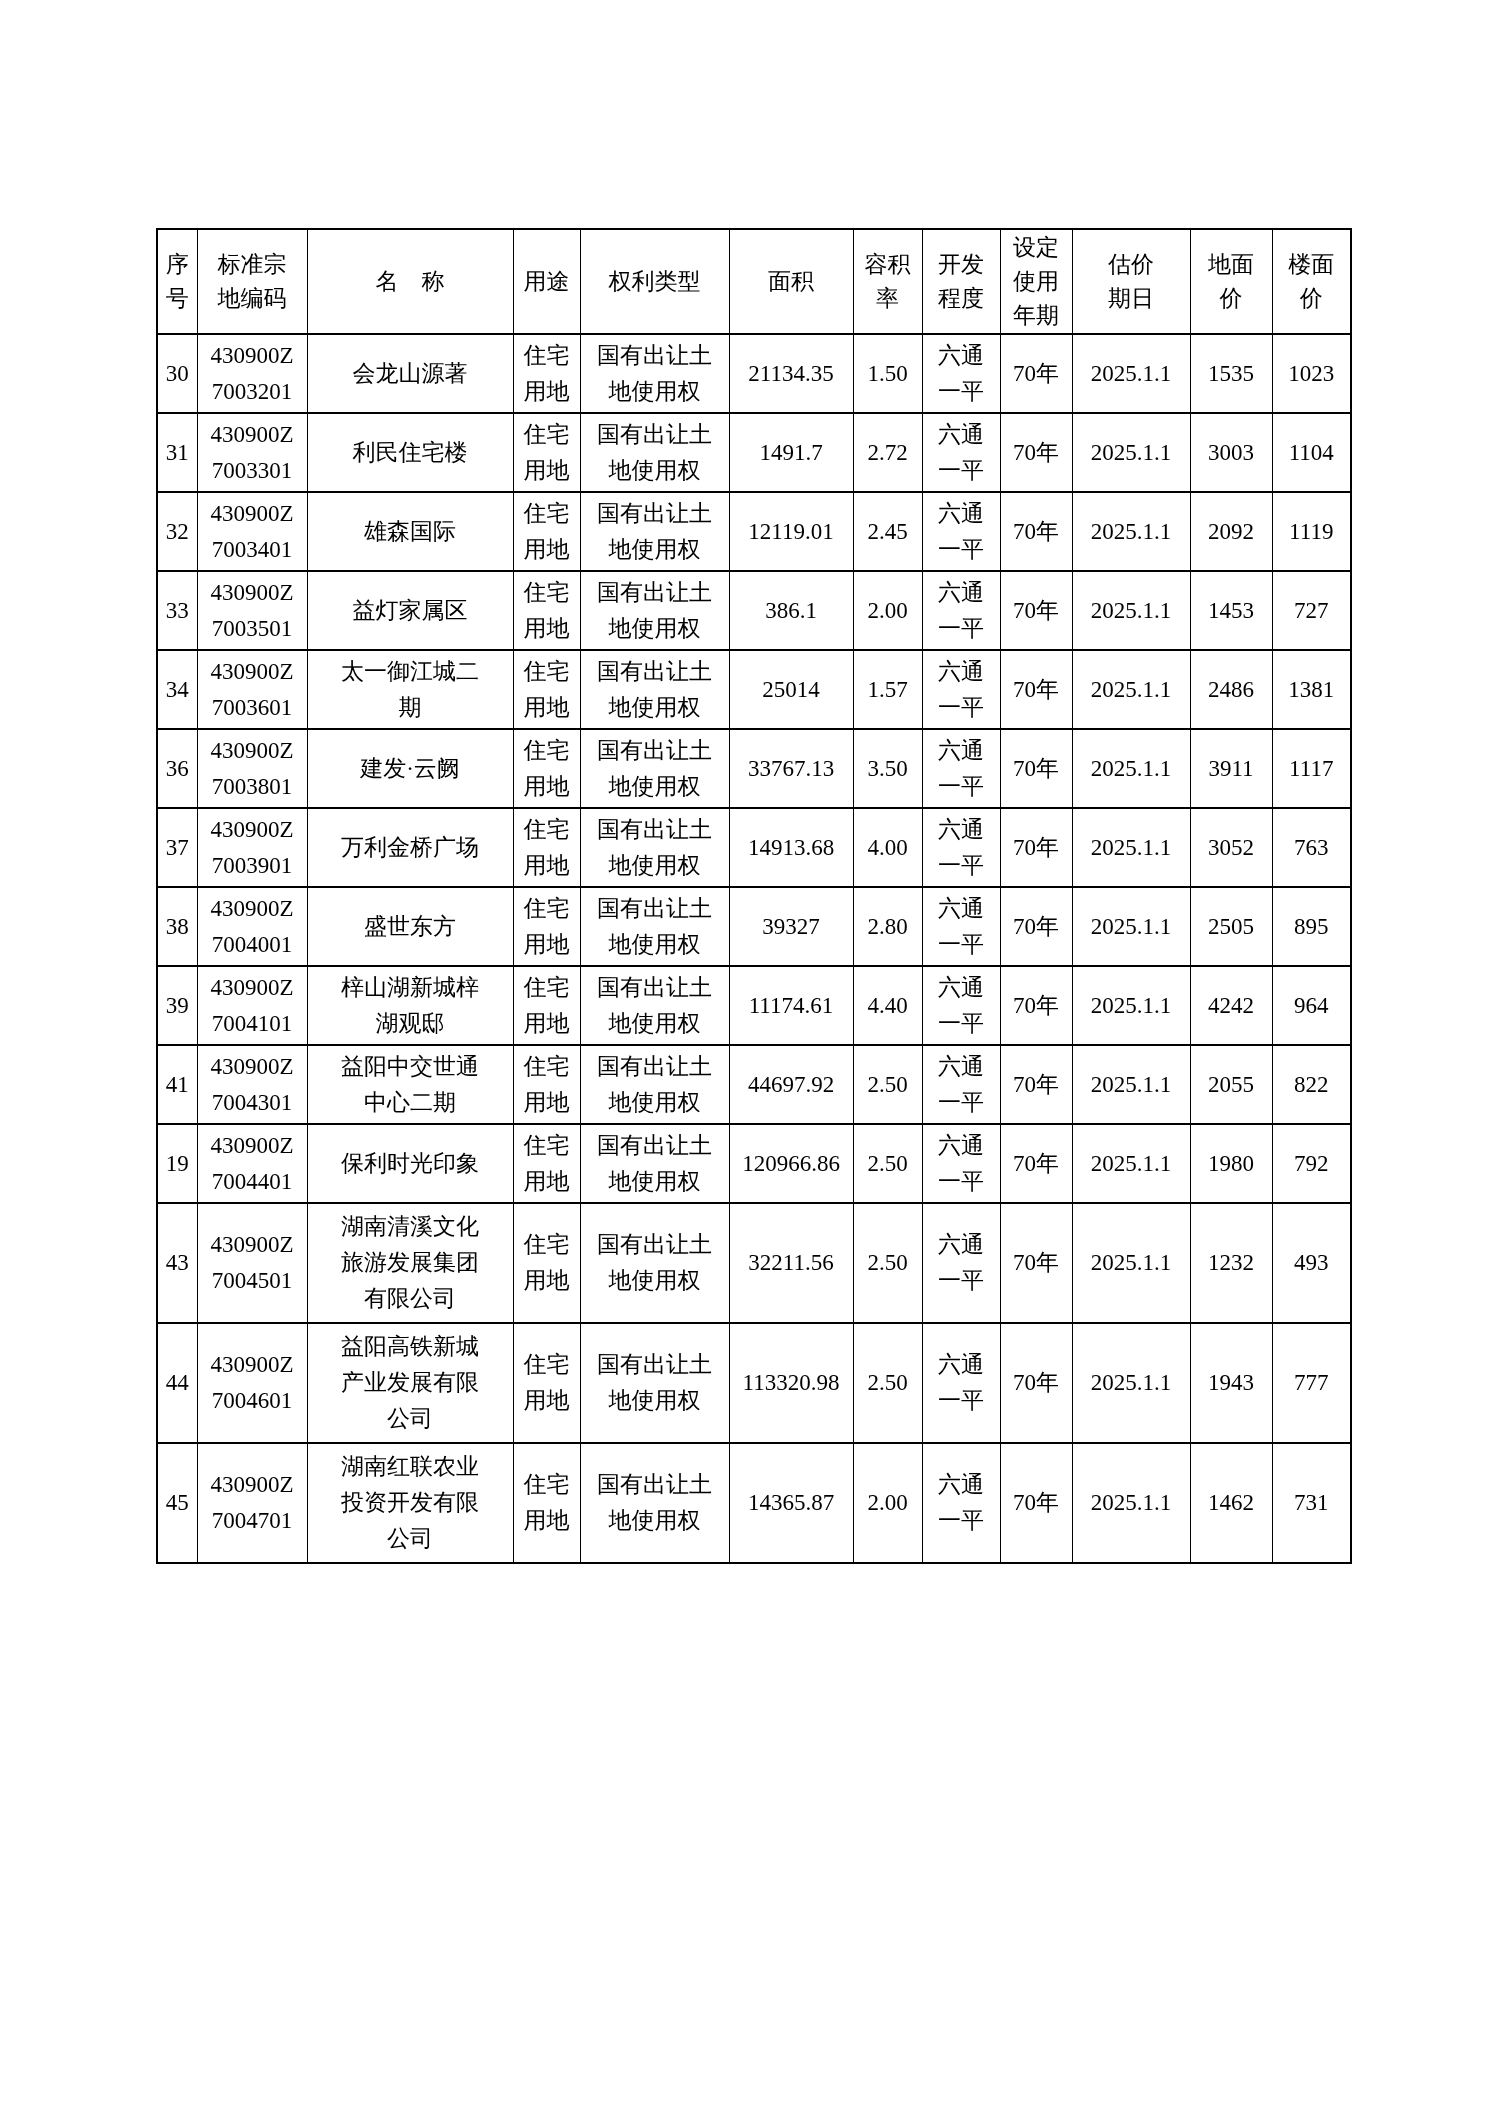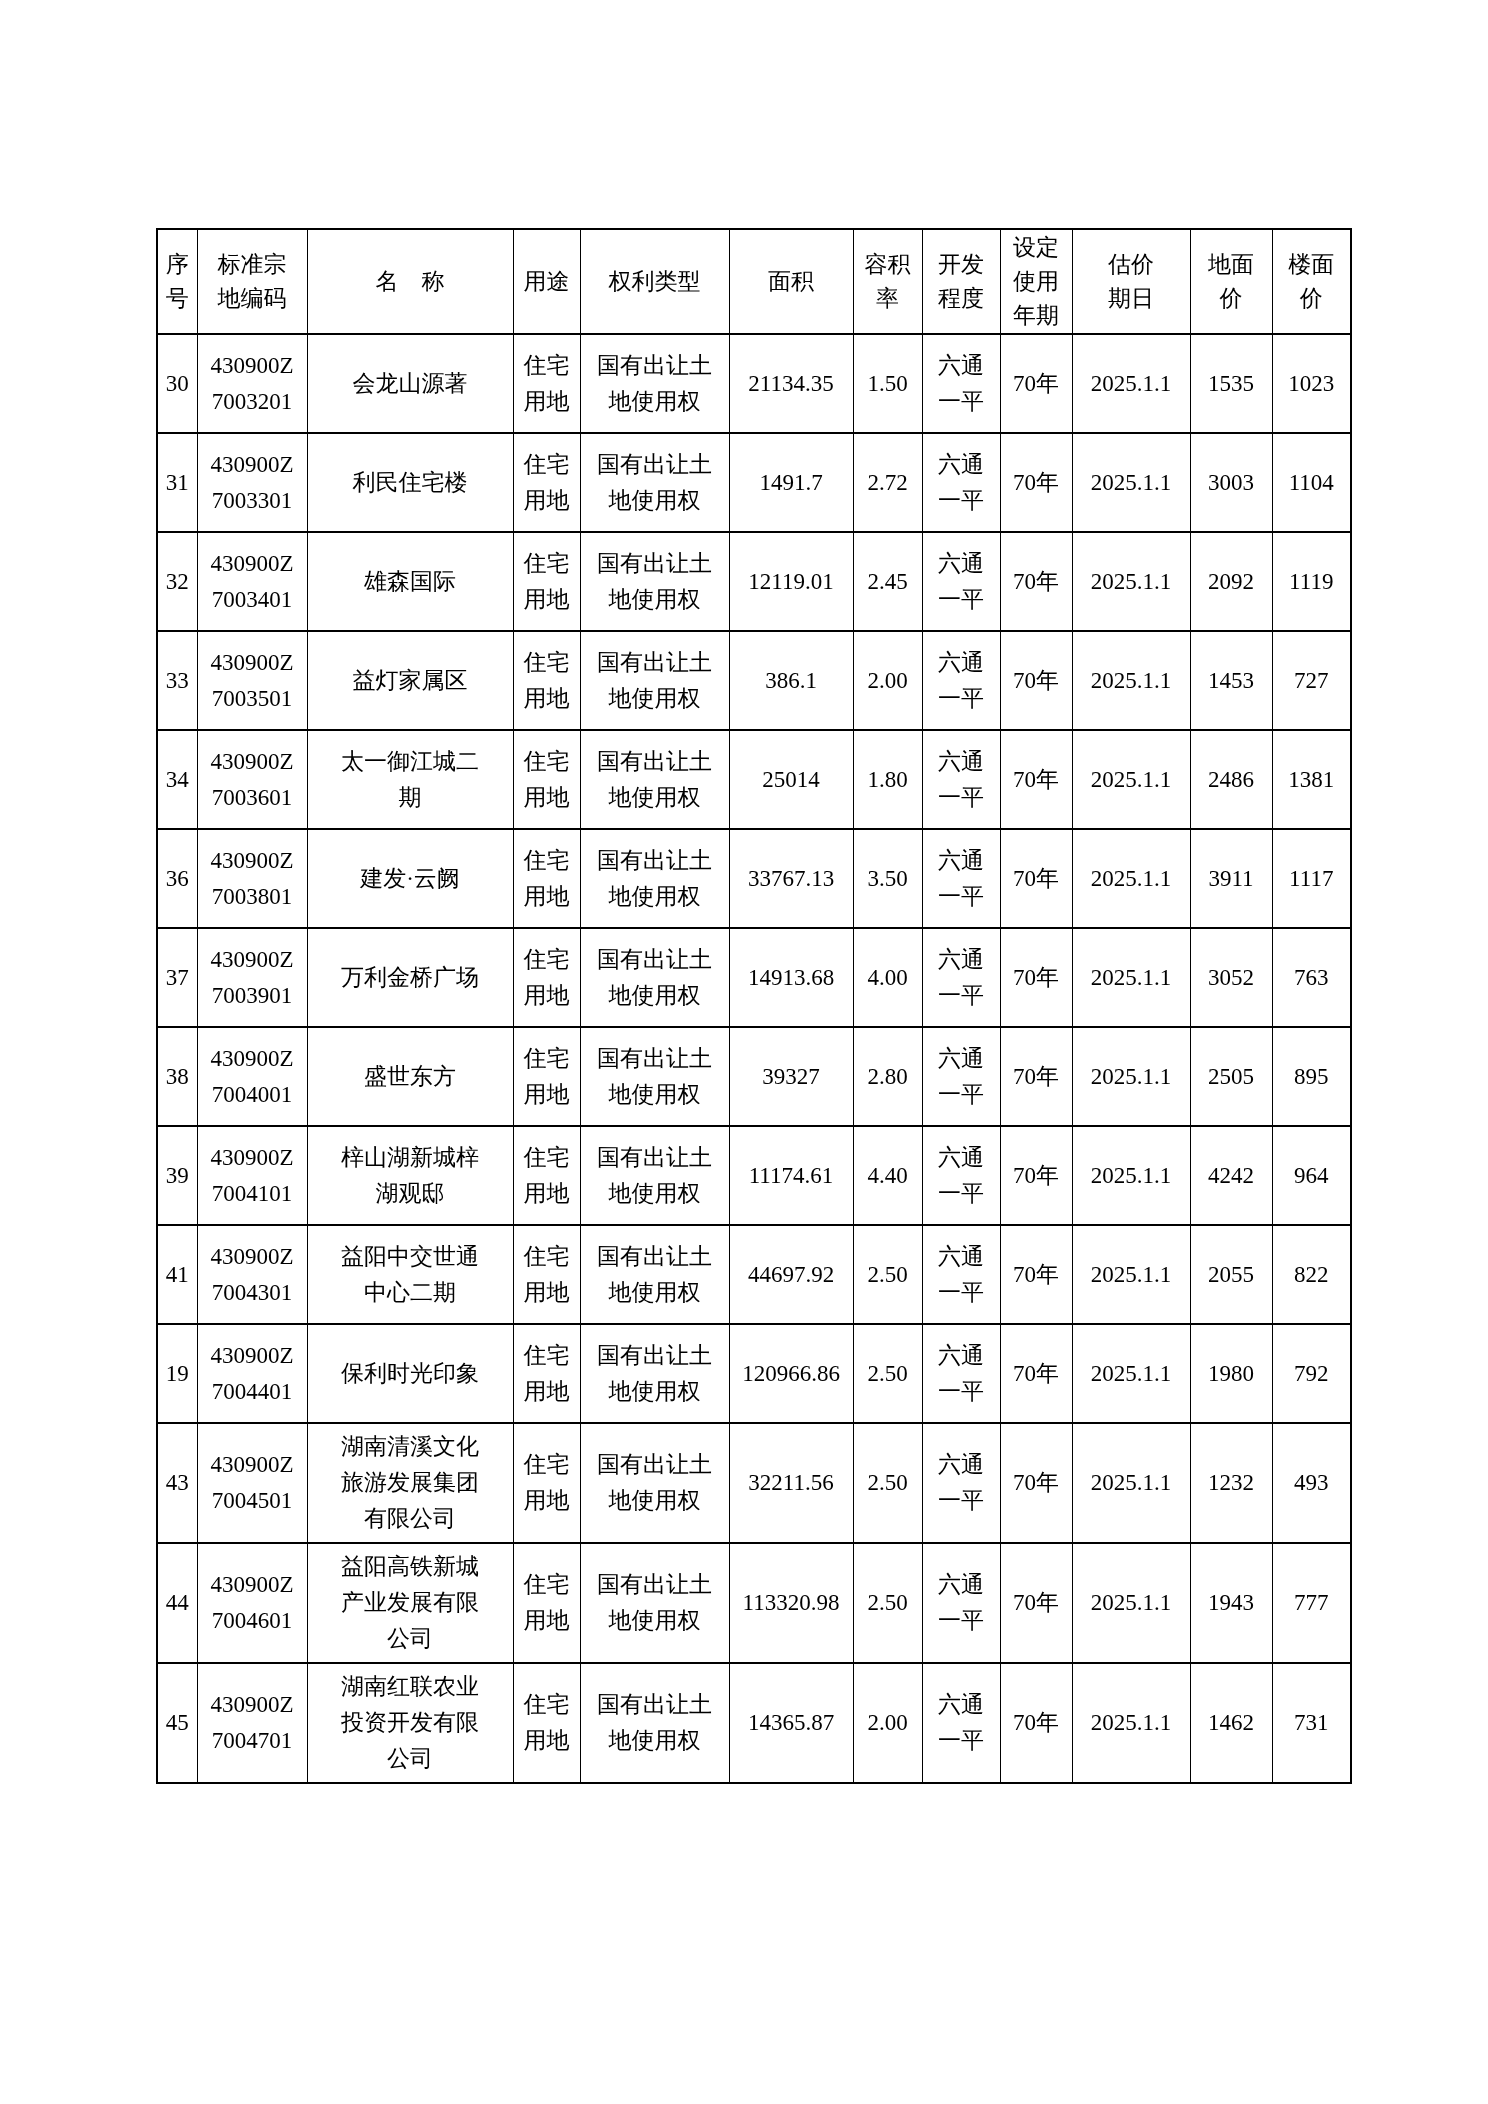--- a/index.html
+++ b/index.html
@@ -42,21 +42,21 @@
     text-align: center;
     vertical-align: middle;
     padding: 0 4px;
     white-space: pre-line;
     overflow: hidden;
   }
   table.land th {
     line-height: 34px;
   }
   tr.header-row { height: 105px; }
-  tr.row-2line  { height: 99px; }
+  tr.row-2line  { height: 79px; }
   tr.row-3line  { height: 120px; }
   td.cell-name {
     text-align: left;
     padding-left: 7px;
     padding-right: 7px;
   }
   td.cell-rights {
     text-align: left;
     padding-left: 6px;
     padding-right: 6px;
@@ -183,21 +183,21 @@
           <td class="cell-no">34</td>
           <td class="cell-code">430900Z
 7003601</td>
           <td class="cell-name">太一御江城二
 期</td>
           <td class="cell-use">住宅
 用地</td>
           <td class="cell-rights">国有出让土
 地使用权</td>
           <td class="cell-area">25014</td>
-          <td class="cell-far">1.80</td>
+          <td class="cell-far">1.57</td>
           <td class="cell-dev">六通
 一平</td>
           <td class="cell-term">70年</td>
           <td class="cell-date">2025.1.1</td>
           <td class="cell-ground">2486</td>
           <td class="cell-floor">1381</td>
         </tr>
         <tr class="row-2line">
           <td class="cell-no">36</td>
           <td class="cell-code">430900Z

